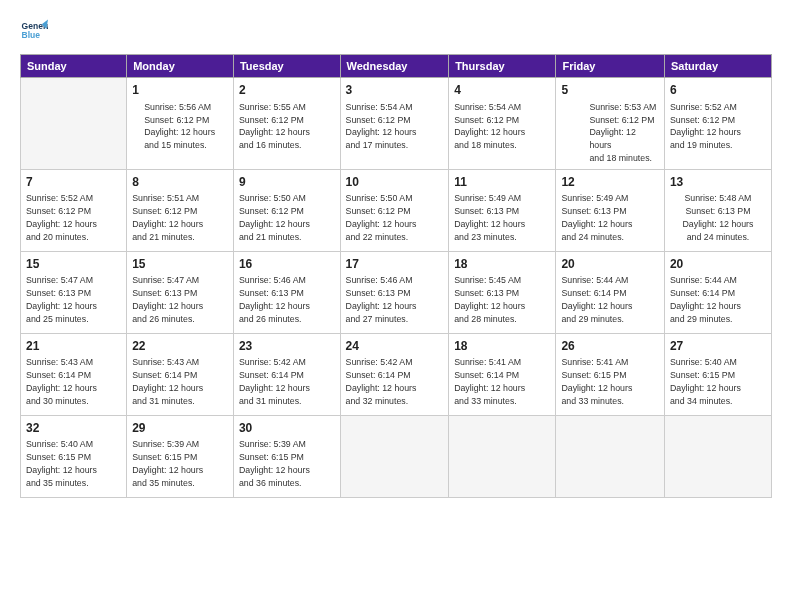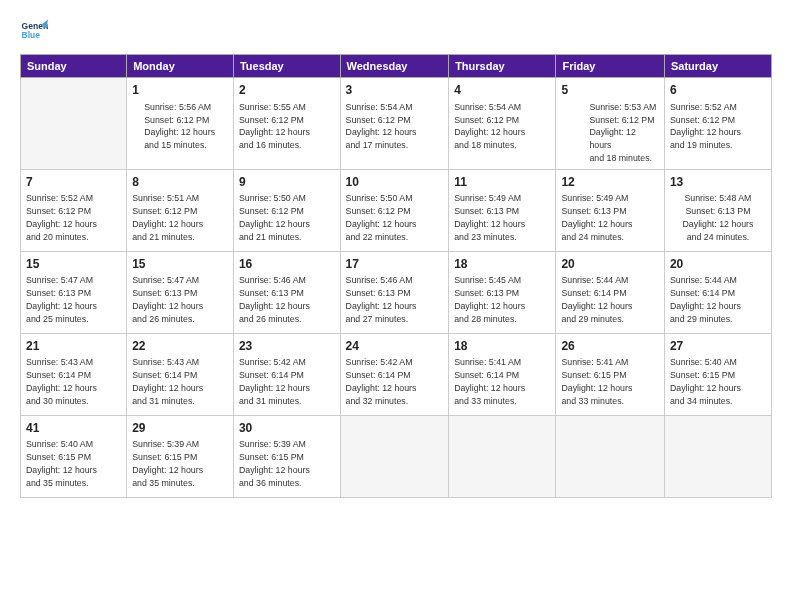--- a/index.html
+++ b/index.html
@@ -307,21 +307,21 @@
           <td>
             <span class="day-num">27</span>
             <div class="day-info" style="white-space: pre-line;">Sunrise: 5:40 AM
 Sunset: 6:15 PM
 Daylight: 12 hours
 and 34 minutes.</div>
           </td>
         </tr>
         <tr>
           <td>
-            <span class="day-num">41</span>
+            <span class="day-num">32</span>
             <div class="day-info" style="white-space: pre-line;">Sunrise: 5:40 AM
 Sunset: 6:15 PM
 Daylight: 12 hours
 and 35 minutes.</div>
           </td>
           <td>
             <span class="day-num">29</span>
             <div class="day-info" style="white-space: pre-line;">Sunrise: 5:39 AM
 Sunset: 6:15 PM
 Daylight: 12 hours

